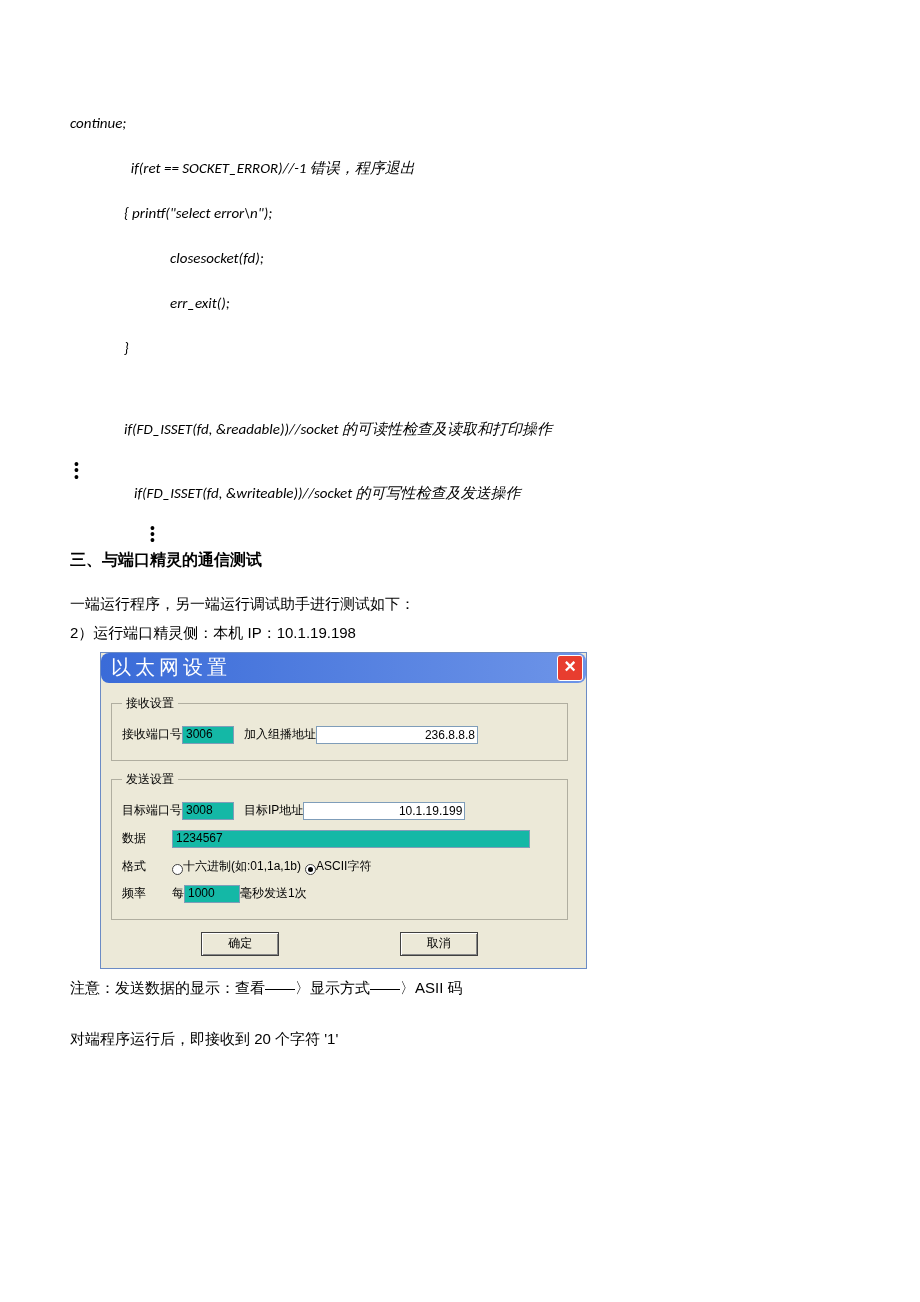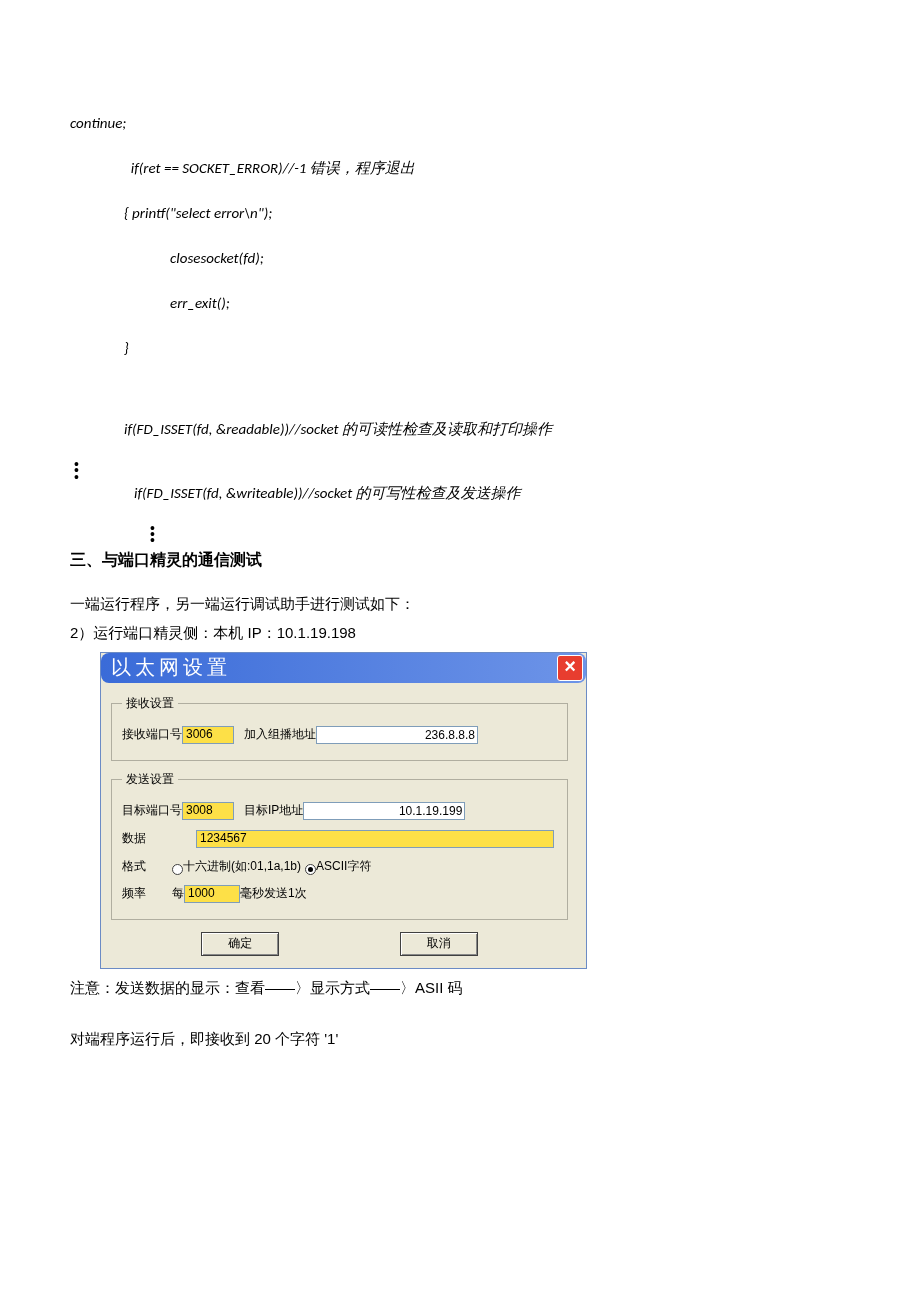--- a/index.html
+++ b/index.html
@@ -96,30 +96,30 @@
   .row {
     display: flex;
     align-items: center;
     margin: 4px 0;
     flex-wrap: nowrap;
   }
   .lbl {
     white-space: nowrap;
   }
   .inp {
-    background: #fde047;
+    background: #14b8a6;
     border: 1px solid #7f9db9;
     height: 18px;
     padding: 0 3px;
     font-size: 12px;
     font-family: SimSun, Arial, sans-serif;
     box-sizing: border-box;
   }
   .inp.port { width: 52px; }
-  .inp.data { width: 358px; margin-left: 24px; }
+  .inp.data { width: 358px; }
   .inp.ms { width: 56px; }
   .ipbox {
     background: #fff;
     border: 1px solid #7f9db9;
     height: 18px;
     width: 162px;
     display: flex;
     align-items: center;
     justify-content: flex-end;
     font-size: 12px;

